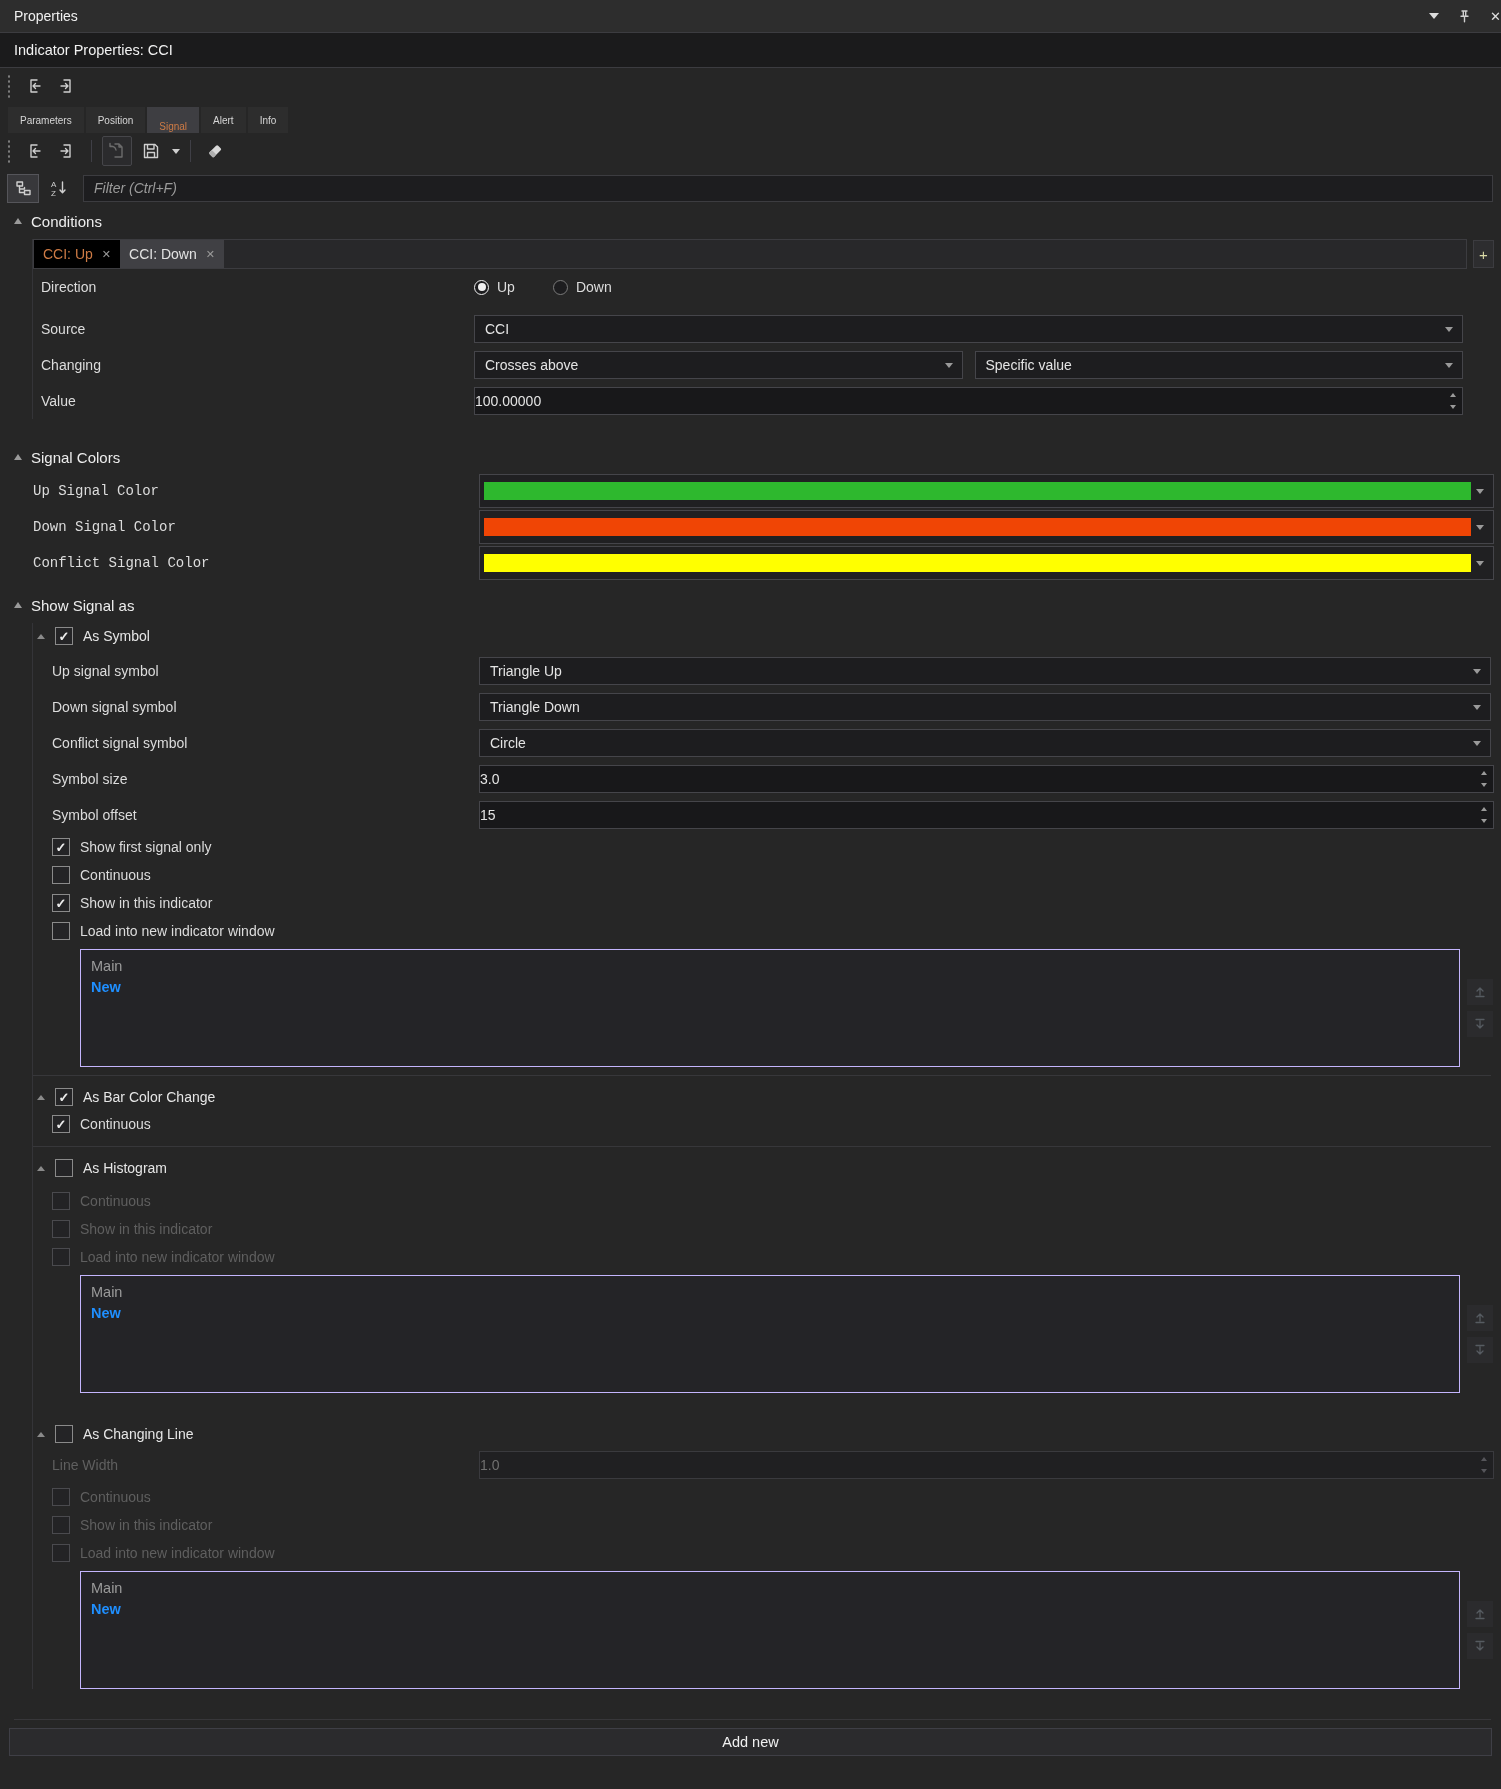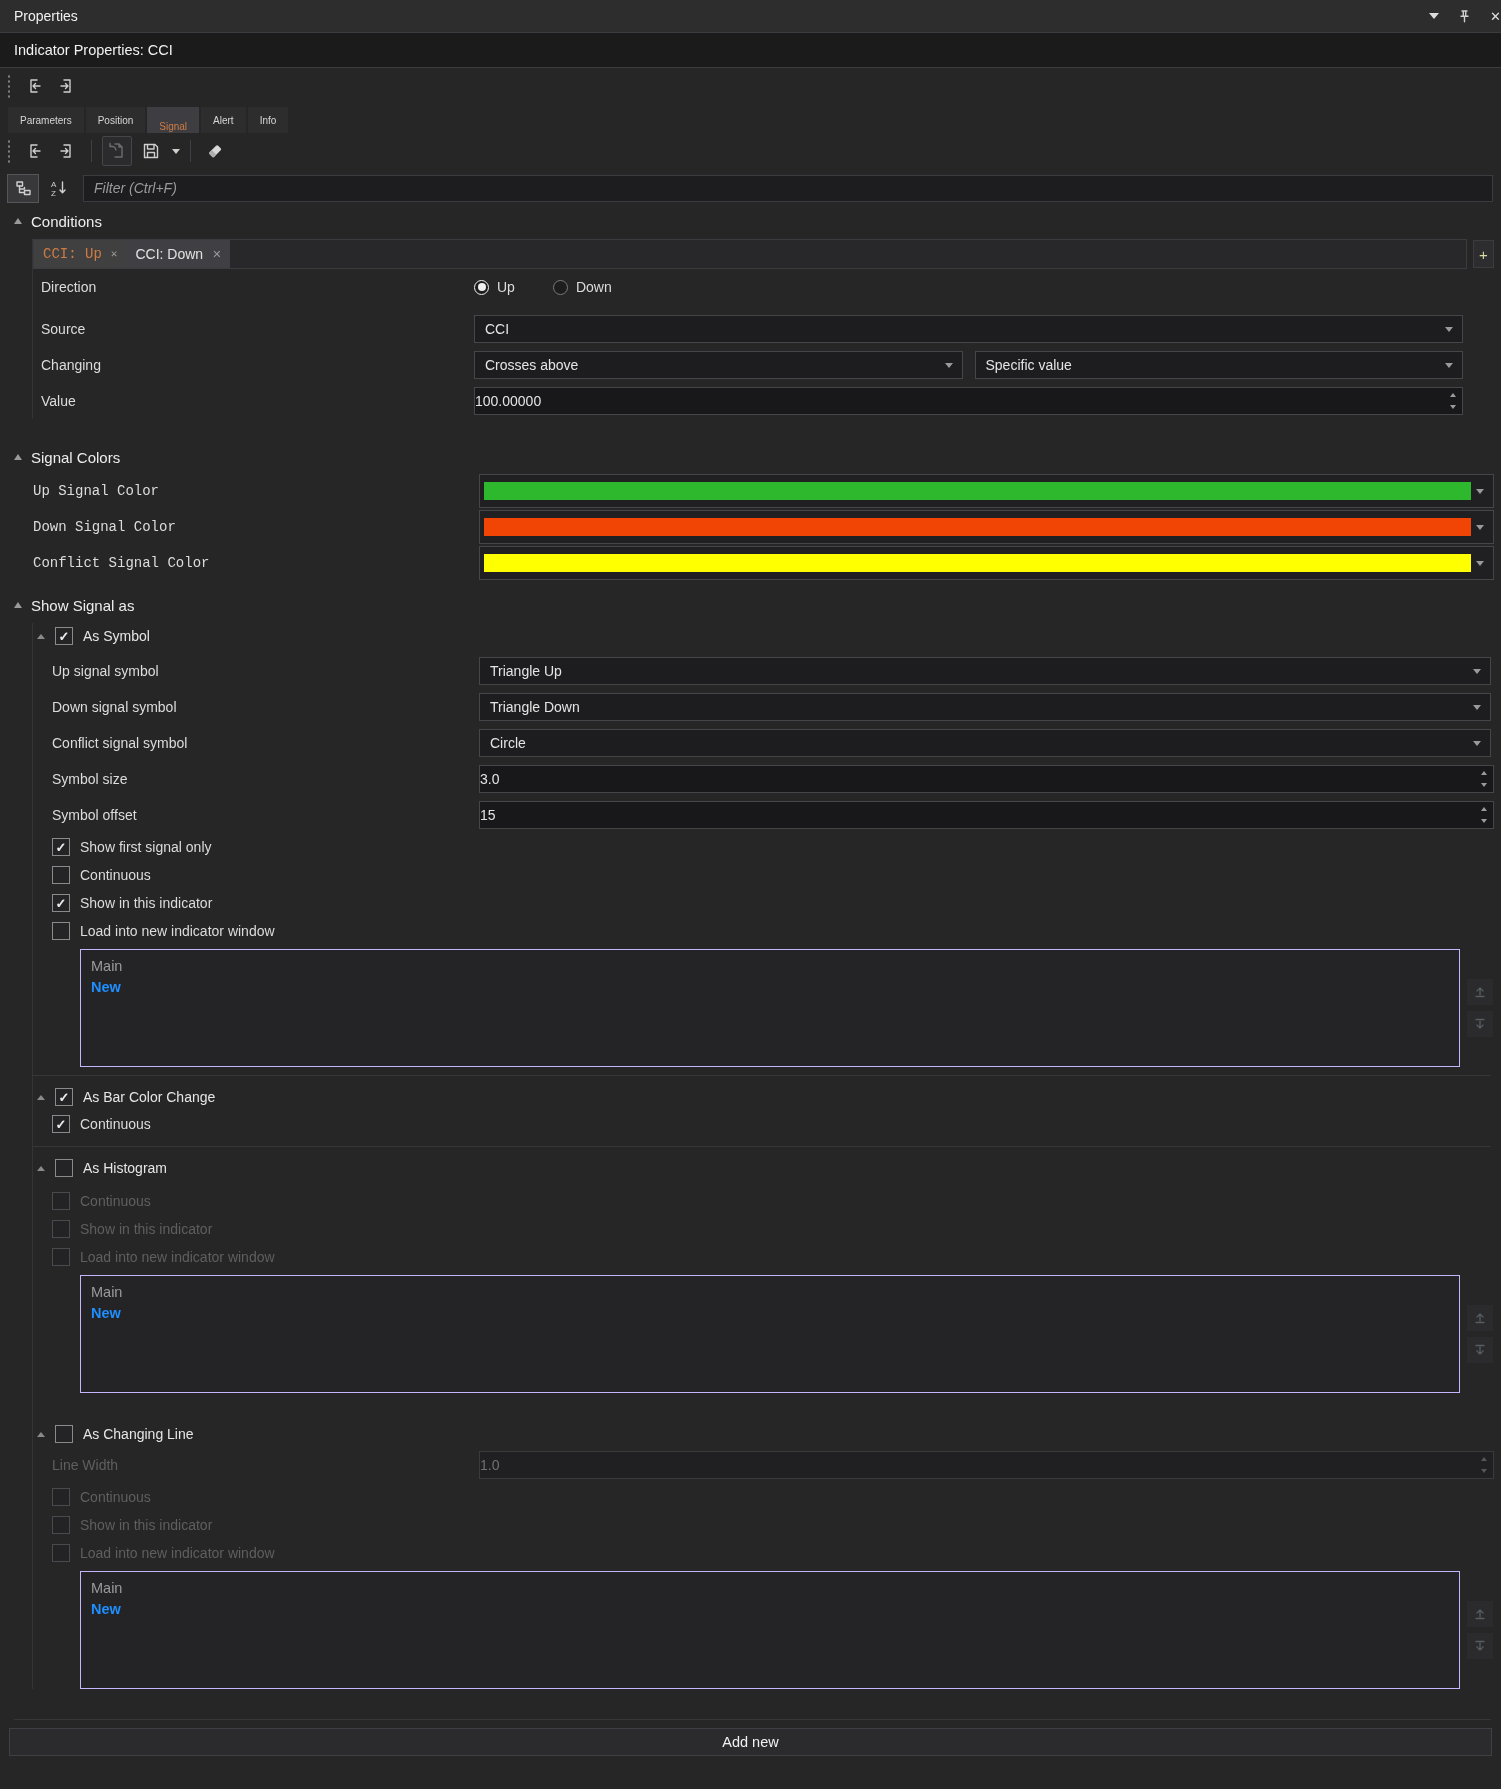--- a/index.html
+++ b/index.html
@@ -87,21 +87,21 @@
   .cb-label{color:#dcdcdc;}
 
   
   .group-row{display:flex;align-items:center;height:26px;gap:10px;padding-left:4px;margin-top:4px;}
   .group-row .cb-label{color:#e6e6e6;}
 
   
   .tabstrip-row{display:flex;align-items:center;margin-top:4px;padding-right:7px;}
   .tabstrip{flex:1;height:28px;background:#28282a;border:1px solid #3c3c40;display:flex;align-items:stretch;}
   .ctab{padding:0 9px;display:flex;align-items:center;gap:9px;font-size:14px;}
-  .ctab.active{background:#404040;font-family:Liberation Mono, monospace;}
+  .ctab.active{background:#000000;}
   .ctab.inactive{background:#404044;color:#e2e2e2;}
   .ctab-close{color:#9a9a9a;font-size:11px;line-height:1;}
   .addtab-btn{width:21px;height:28px;border:1px solid #3c3c40;background:#2d2d2f;color:#d9d9a6;
               display:flex;align-items:center;justify-content:center;margin-left:6px;font-size:15px;box-sizing:border-box;}
 
   
   .list-row{display:flex;align-items:stretch;padding-left:47px;margin-top:4px;}
   .listbox{flex:1;height:118px;border:1px solid #c4b5fd;background:#242427;padding:6px 10px;box-sizing:border-box;}
   .listbox .li{font-size:14.5px;line-height:21px;}
   .list-gutter{width:41px;display:flex;flex-direction:column;justify-content:center;gap:6px;padding-left:7px;box-sizing:border-box;}

